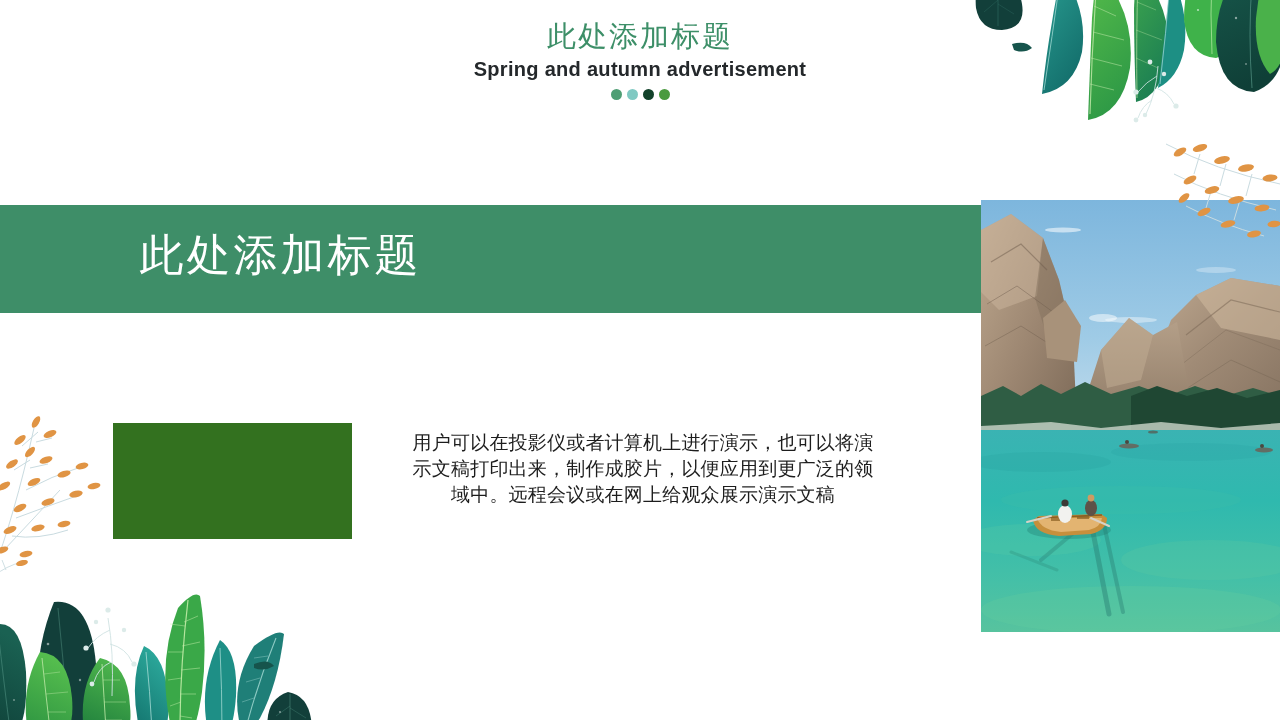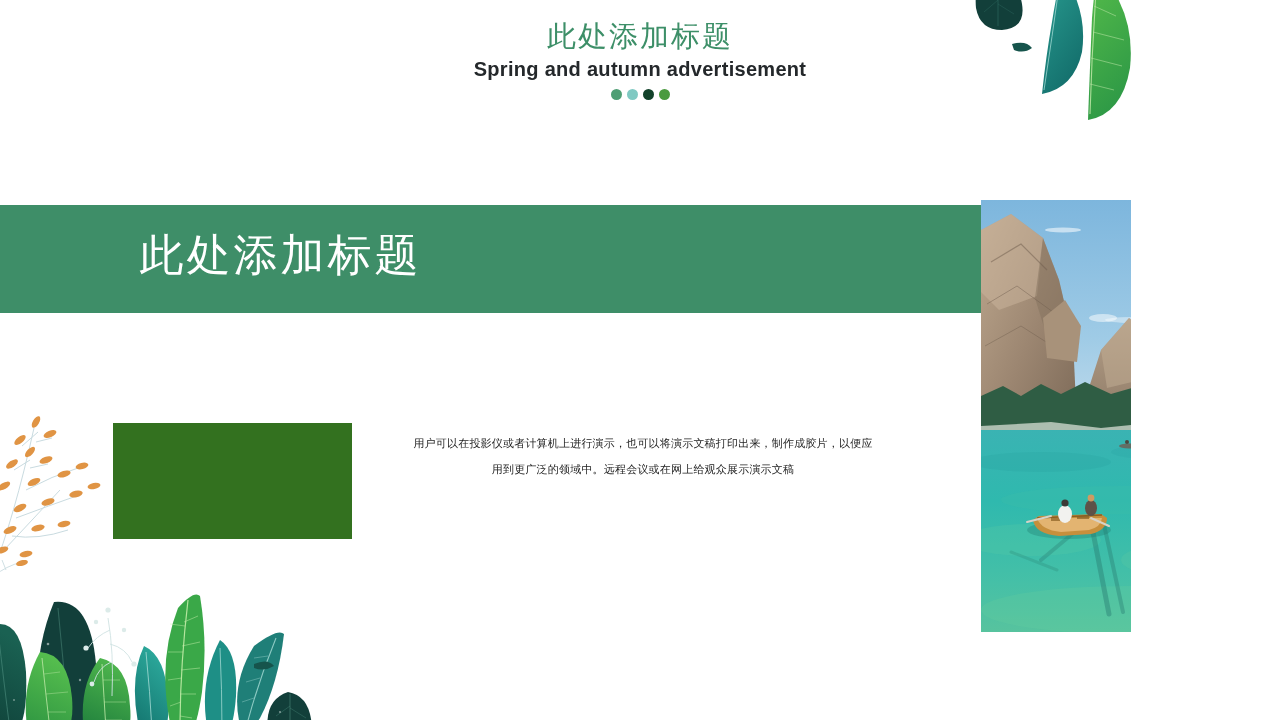--- a/index.html
+++ b/index.html
@@ -5,21 +5,21 @@
   html, body {
     margin: 0;
     padding: 0;
     background: #ffffff;
   }
   body {
     font-family: "Liberation Sans", sans-serif;
   }
   #slide {
     position: relative;
-    width: 1131px;
+    width: 1280px;
     height: 720px;
     background: #ffffff;
     overflow: hidden;
   }
 
   
   .header-block {
     position: absolute;
     left: 0;
     top: 18px;
@@ -92,21 +92,21 @@
     z-index: 18;
   }
 
   
   .body-text {
     position: absolute;
     left: 408px;
     top: 430px;
     width: 470px;
     text-align: center;
-    font-size: 11px;
+    font-size: 19px;
     line-height: 26px;
     color: #1d1d1d;
     letter-spacing: 0.2px;
     z-index: 18;
   }
 
   
   .photo {
     position: absolute;
     left: 981px;

